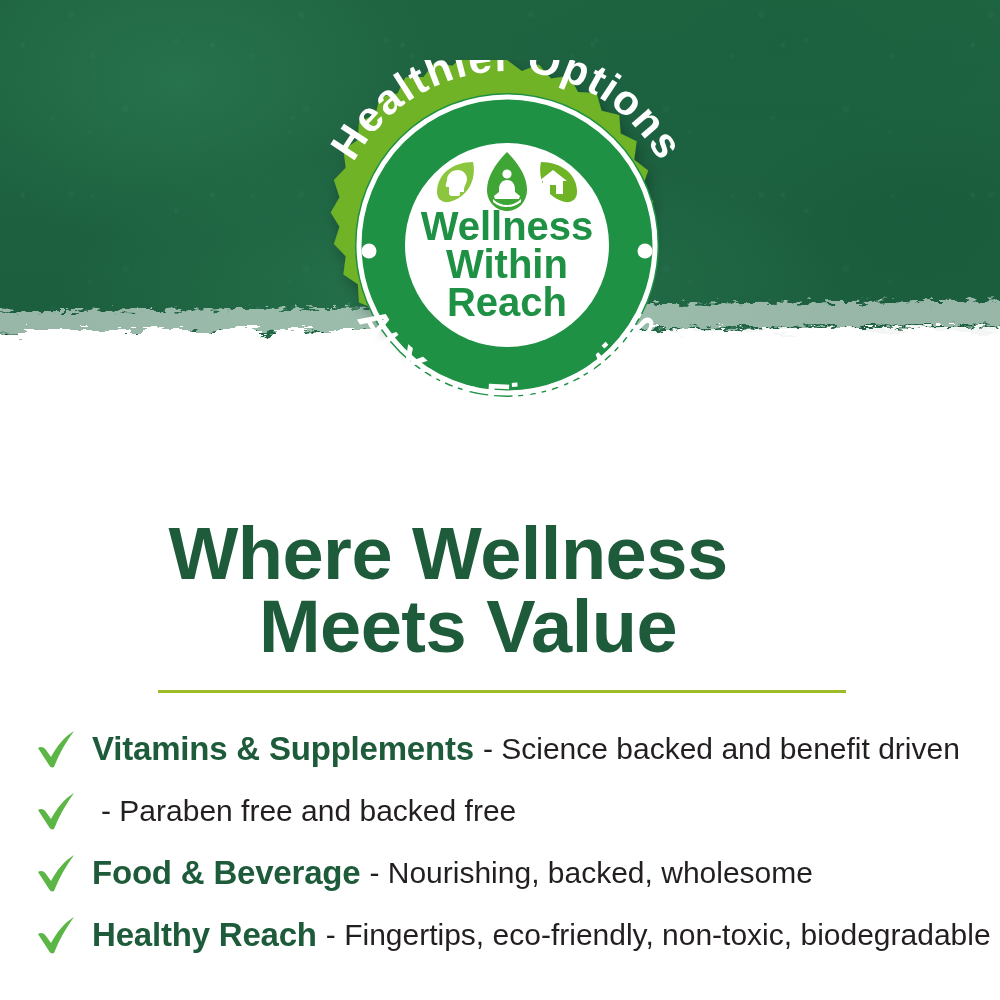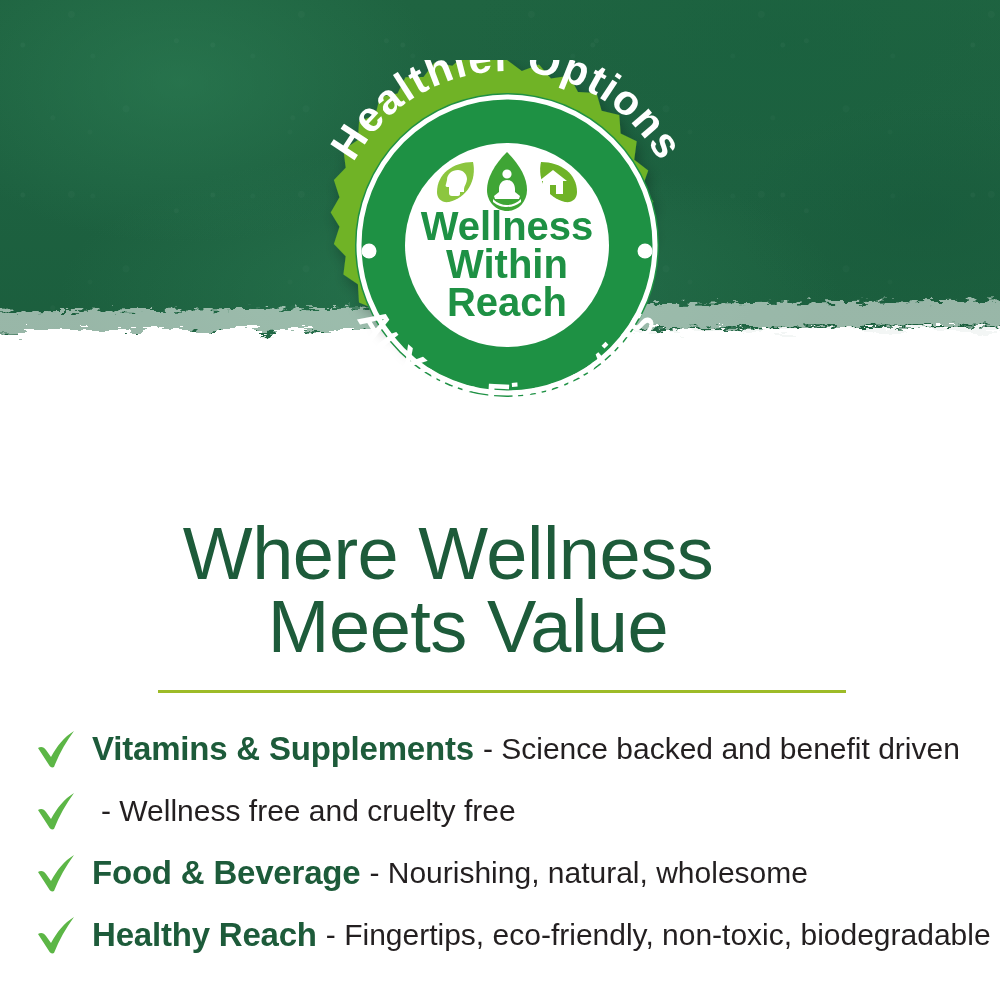--- a/index.html
+++ b/index.html
@@ -72,21 +72,21 @@
 
   
   .headline {
     position: absolute;
     left: 0;
     top: 518px;
     width: 896px;
     text-align: center;
     color: #1d5b3a;
     font-family: "Liberation Sans Narrow", "Liberation Sans", sans-serif;
-    font-weight: normal;
+    font-weight: bold;
     font-size: 74px;
     line-height: 0.98;
     letter-spacing: -0.5px;
   }
   .headline .l2 { display: block; padding-left: 40px; }
 
   .divider {
     position: absolute;
     left: 158px;
     top: 690px;
@@ -253,29 +253,29 @@
         <path d="M 4,22 C 7,20 10,21 12,24 L 17,31 C 23,20 30,11 40,5 C 32,16 25,28 20,41 C 18,42 16,41 15,39 Z" fill="#5cb646"></path>
       </svg>
       <span class="b-title">Vitamins &amp; Supplements</span>
       <span class="b-desc">- Science backed and benefit driven</span>
     </div>
 
     <div class="bullet">
       <svg class="check" viewBox="0 0 46 46">
         <path d="M 4,22 C 7,20 10,21 12,24 L 17,31 C 23,20 30,11 40,5 C 32,16 25,28 20,41 C 18,42 16,41 15,39 Z" fill="#5cb646"></path>
       </svg>
-      <span class="b-desc">- Wellness free and cruelty free</span>
+      <span class="b-desc">- Paraben free and backed free</span>
     </div>
 
     <div class="bullet">
       <svg class="check" viewBox="0 0 46 46">
         <path d="M 4,22 C 7,20 10,21 12,24 L 17,31 C 23,20 30,11 40,5 C 32,16 25,28 20,41 C 18,42 16,41 15,39 Z" fill="#5cb646"></path>
       </svg>
       <span class="b-title">Food &amp; Beverage</span>
-      <span class="b-desc">- Nourishing, natural, wholesome</span>
+      <span class="b-desc">- Nourishing, backed, wholesome</span>
     </div>
 
     <div class="bullet">
       <svg class="check" viewBox="0 0 46 46">
         <path d="M 4,22 C 7,20 10,21 12,24 L 17,31 C 23,20 30,11 40,5 C 32,16 25,28 20,41 C 18,42 16,41 15,39 Z" fill="#5cb646"></path>
       </svg>
       <span class="b-title">Healthy Reach</span>
       <span class="b-desc">- Fingertips, eco-friendly, non-toxic, biodegradable</span>
     </div>
 

